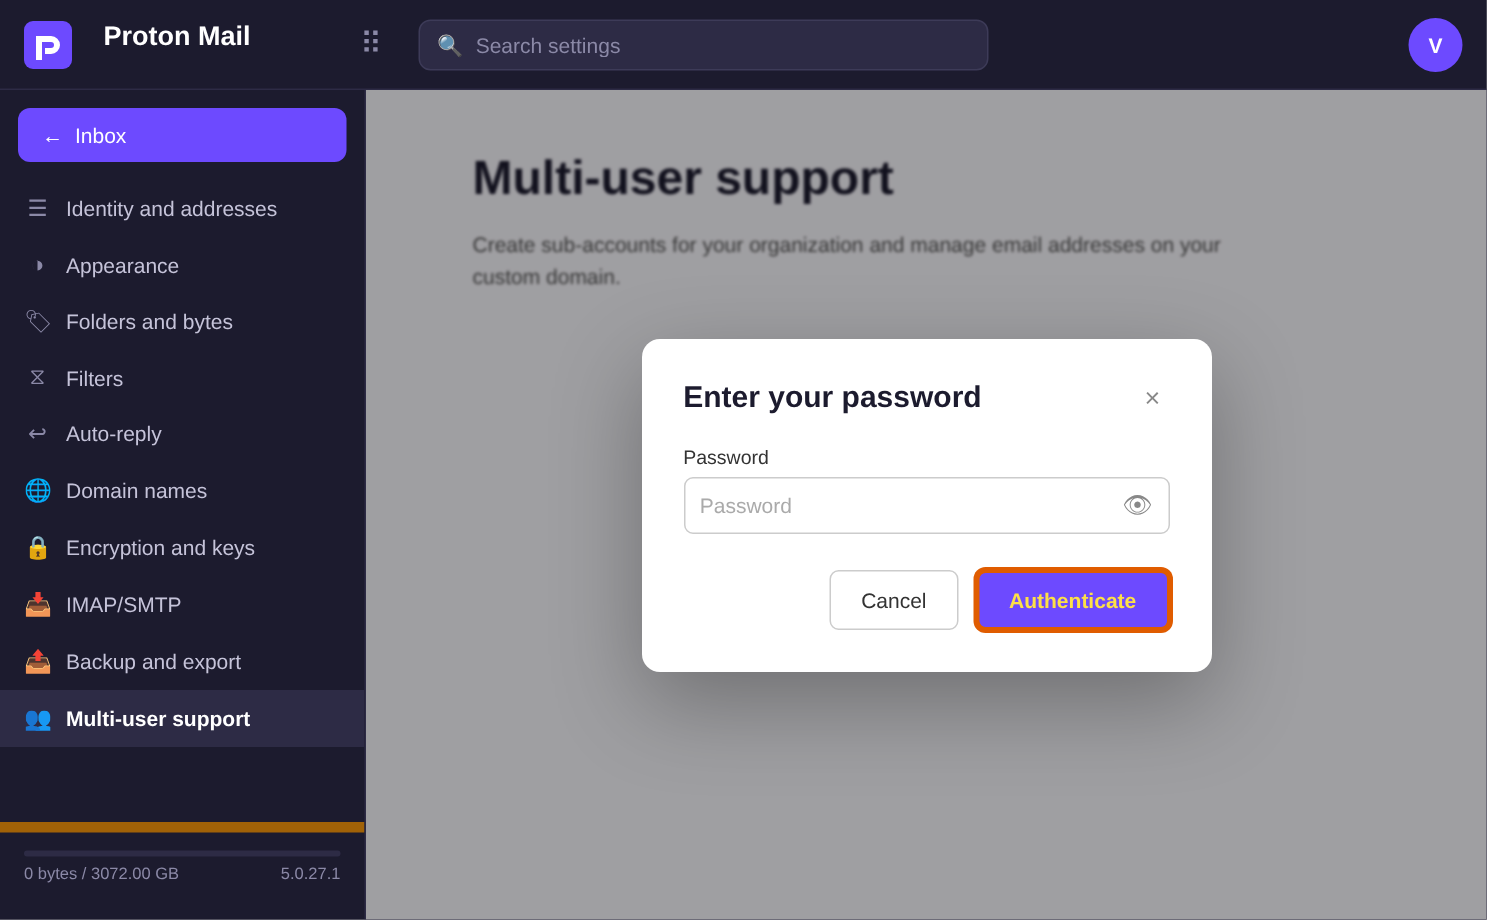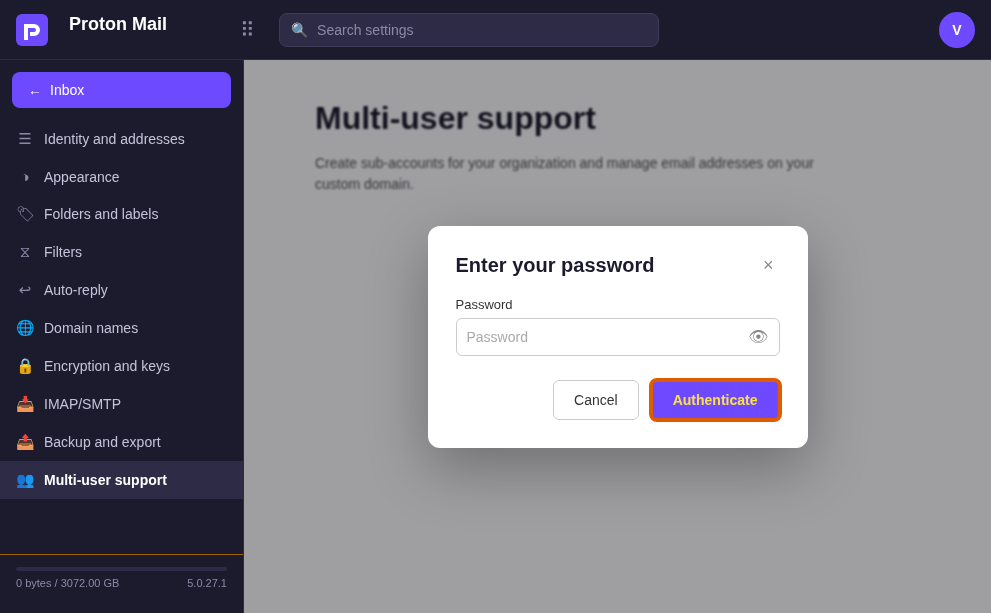--- a/index.html
+++ b/index.html
@@ -127,21 +127,21 @@
       color: #8b89a7;
       text-transform: uppercase;
       letter-spacing: 0.08em;
       padding: 12px 16px 4px;
       font-weight: 600;
     }
 
     .sidebar-footer {
       margin-top: auto;
       padding: 12px 16px;
-      border-top: 1px solid #a16207;
+      border-top: 7px solid #a16207;
     }
     .storage-bar-bg {
       background: #2d2b45;
       border-radius: 4px;
       height: 4px;
       margin-bottom: 6px;
     }
     .storage-bar-fill {
       background: #6d4aff;
       height: 4px;
@@ -303,21 +303,21 @@
     <div class="sidebar-item">
       <span class="item-icon">☰</span>
       <span>Identity and addresses</span>
     </div>
     <div class="sidebar-item">
       <span class="item-icon">◑</span>
       <span>Appearance</span>
     </div>
     <div class="sidebar-item">
       <span class="item-icon">🏷</span>
-      <span>Folders and labels</span>
+      <span>Folders and bytes</span>
     </div>
     <div class="sidebar-item">
       <span class="item-icon">⧖</span>
       <span>Filters</span>
     </div>
     <div class="sidebar-item">
       <span class="item-icon">↩</span>
       <span>Auto-reply</span>
     </div>
     <div class="sidebar-item">

